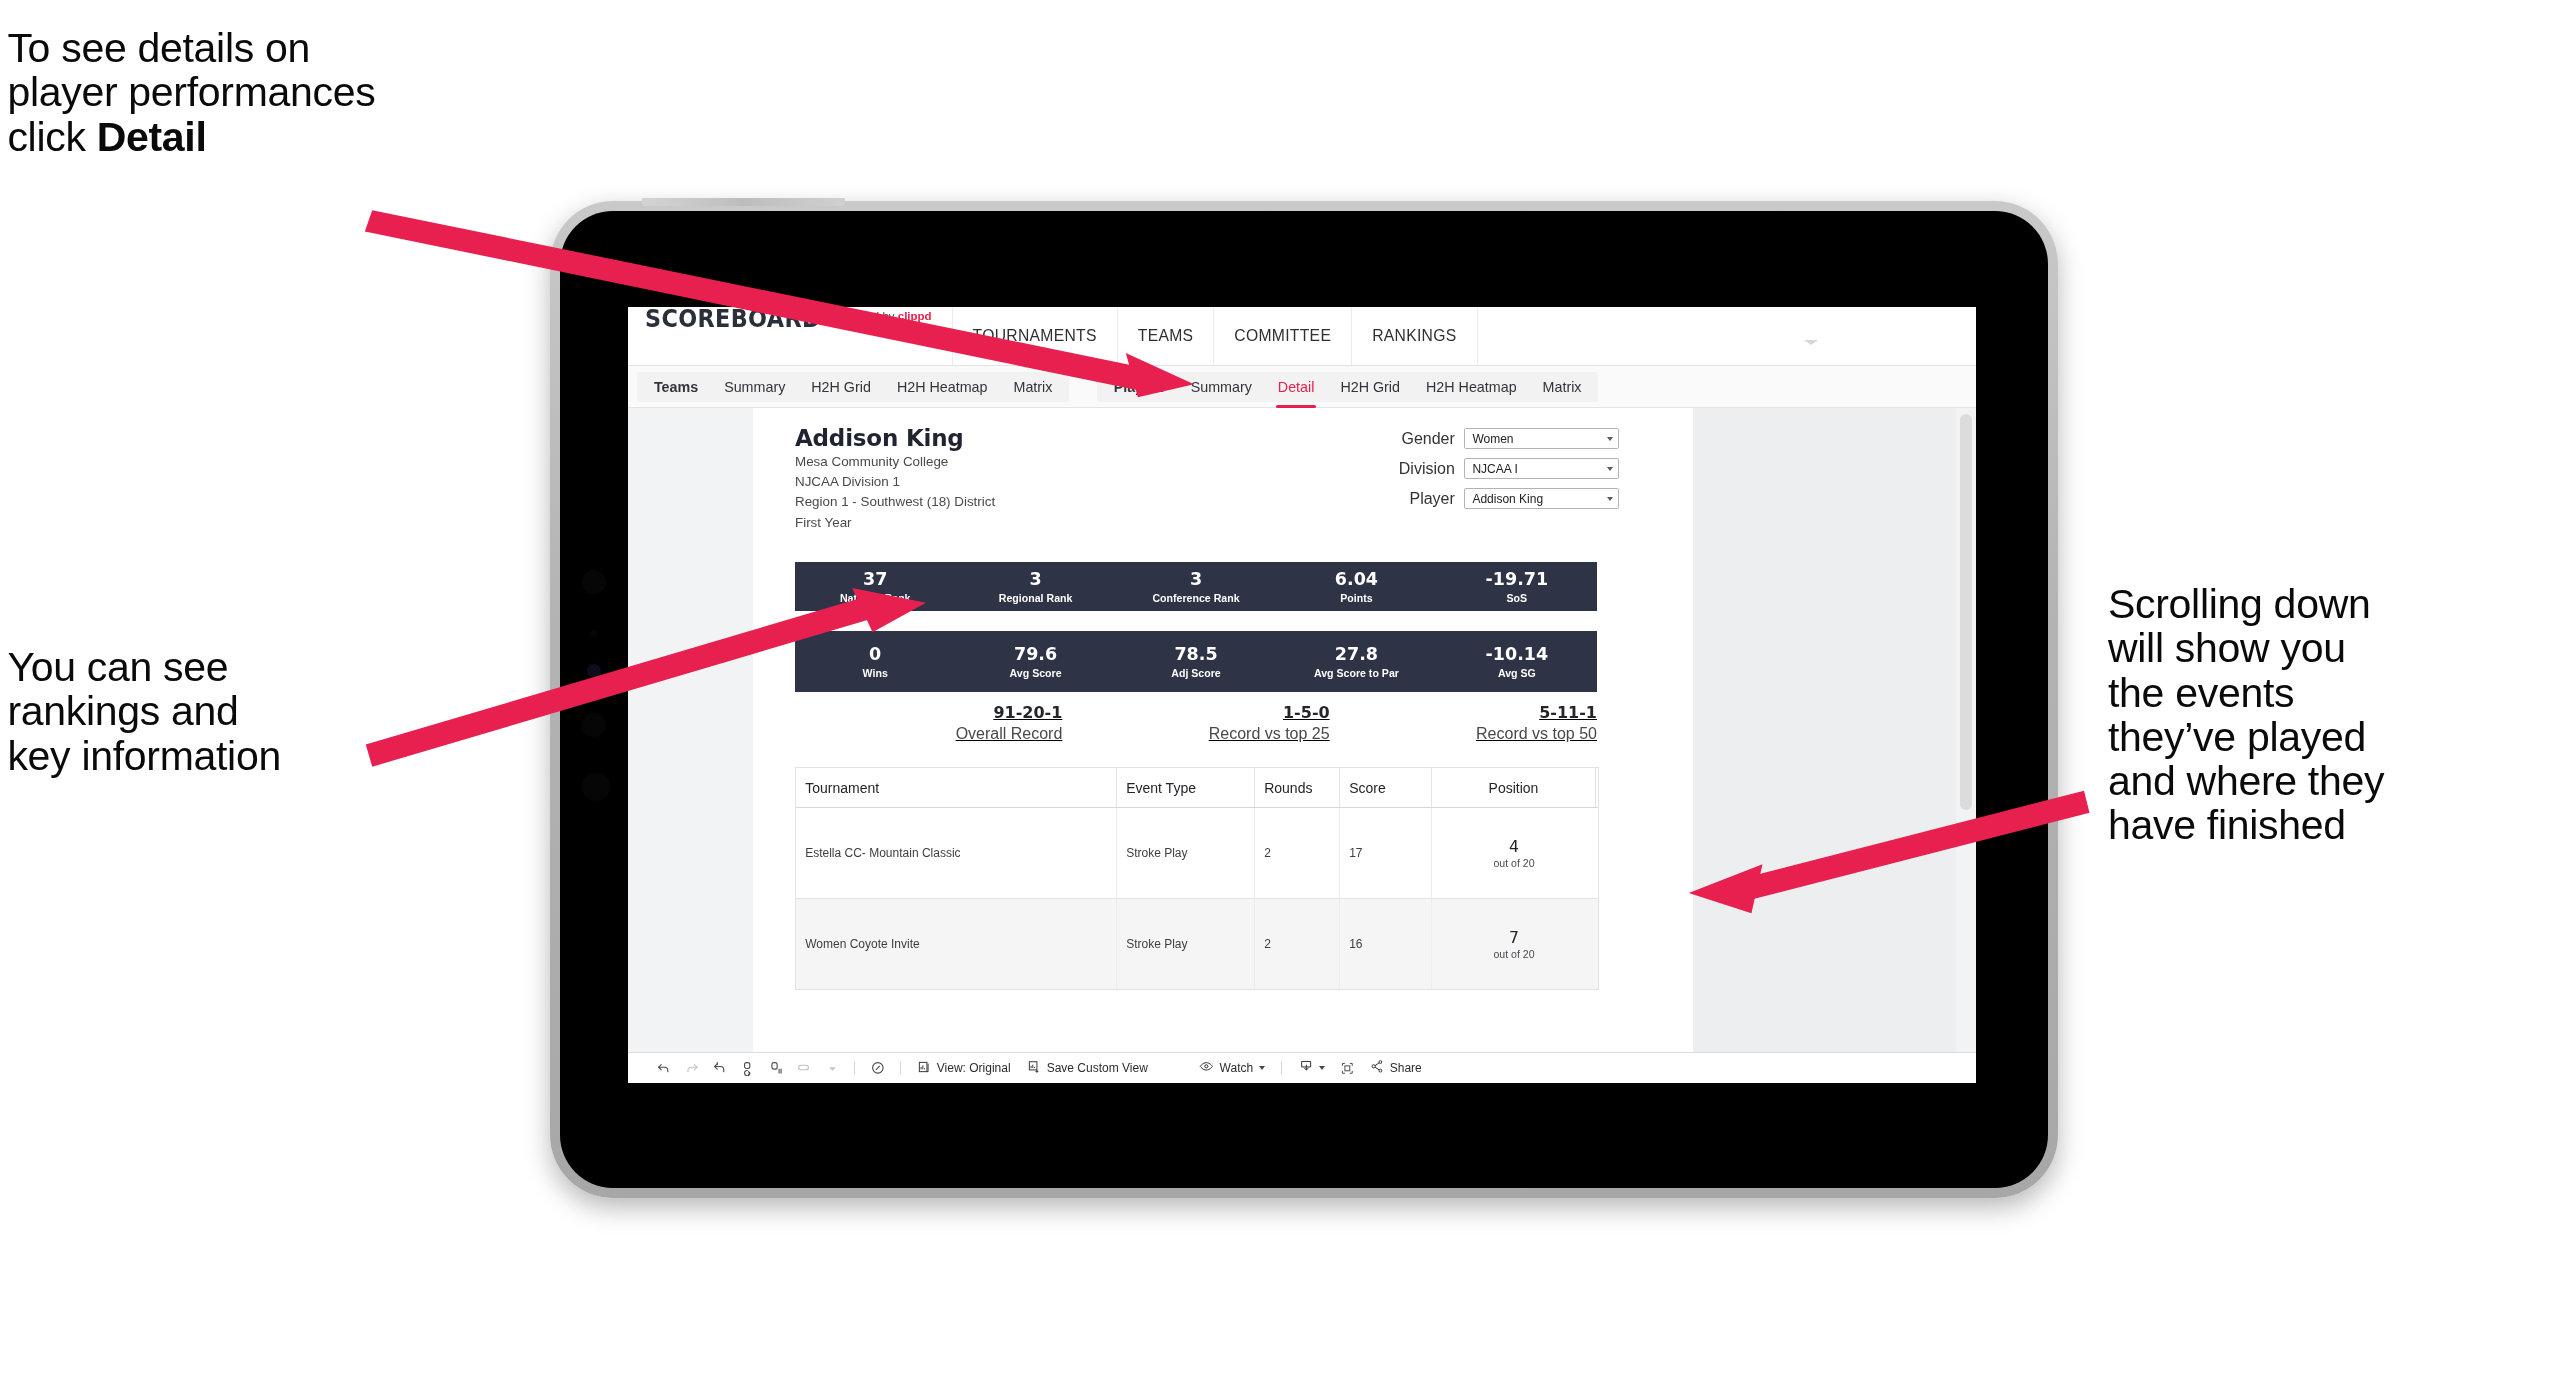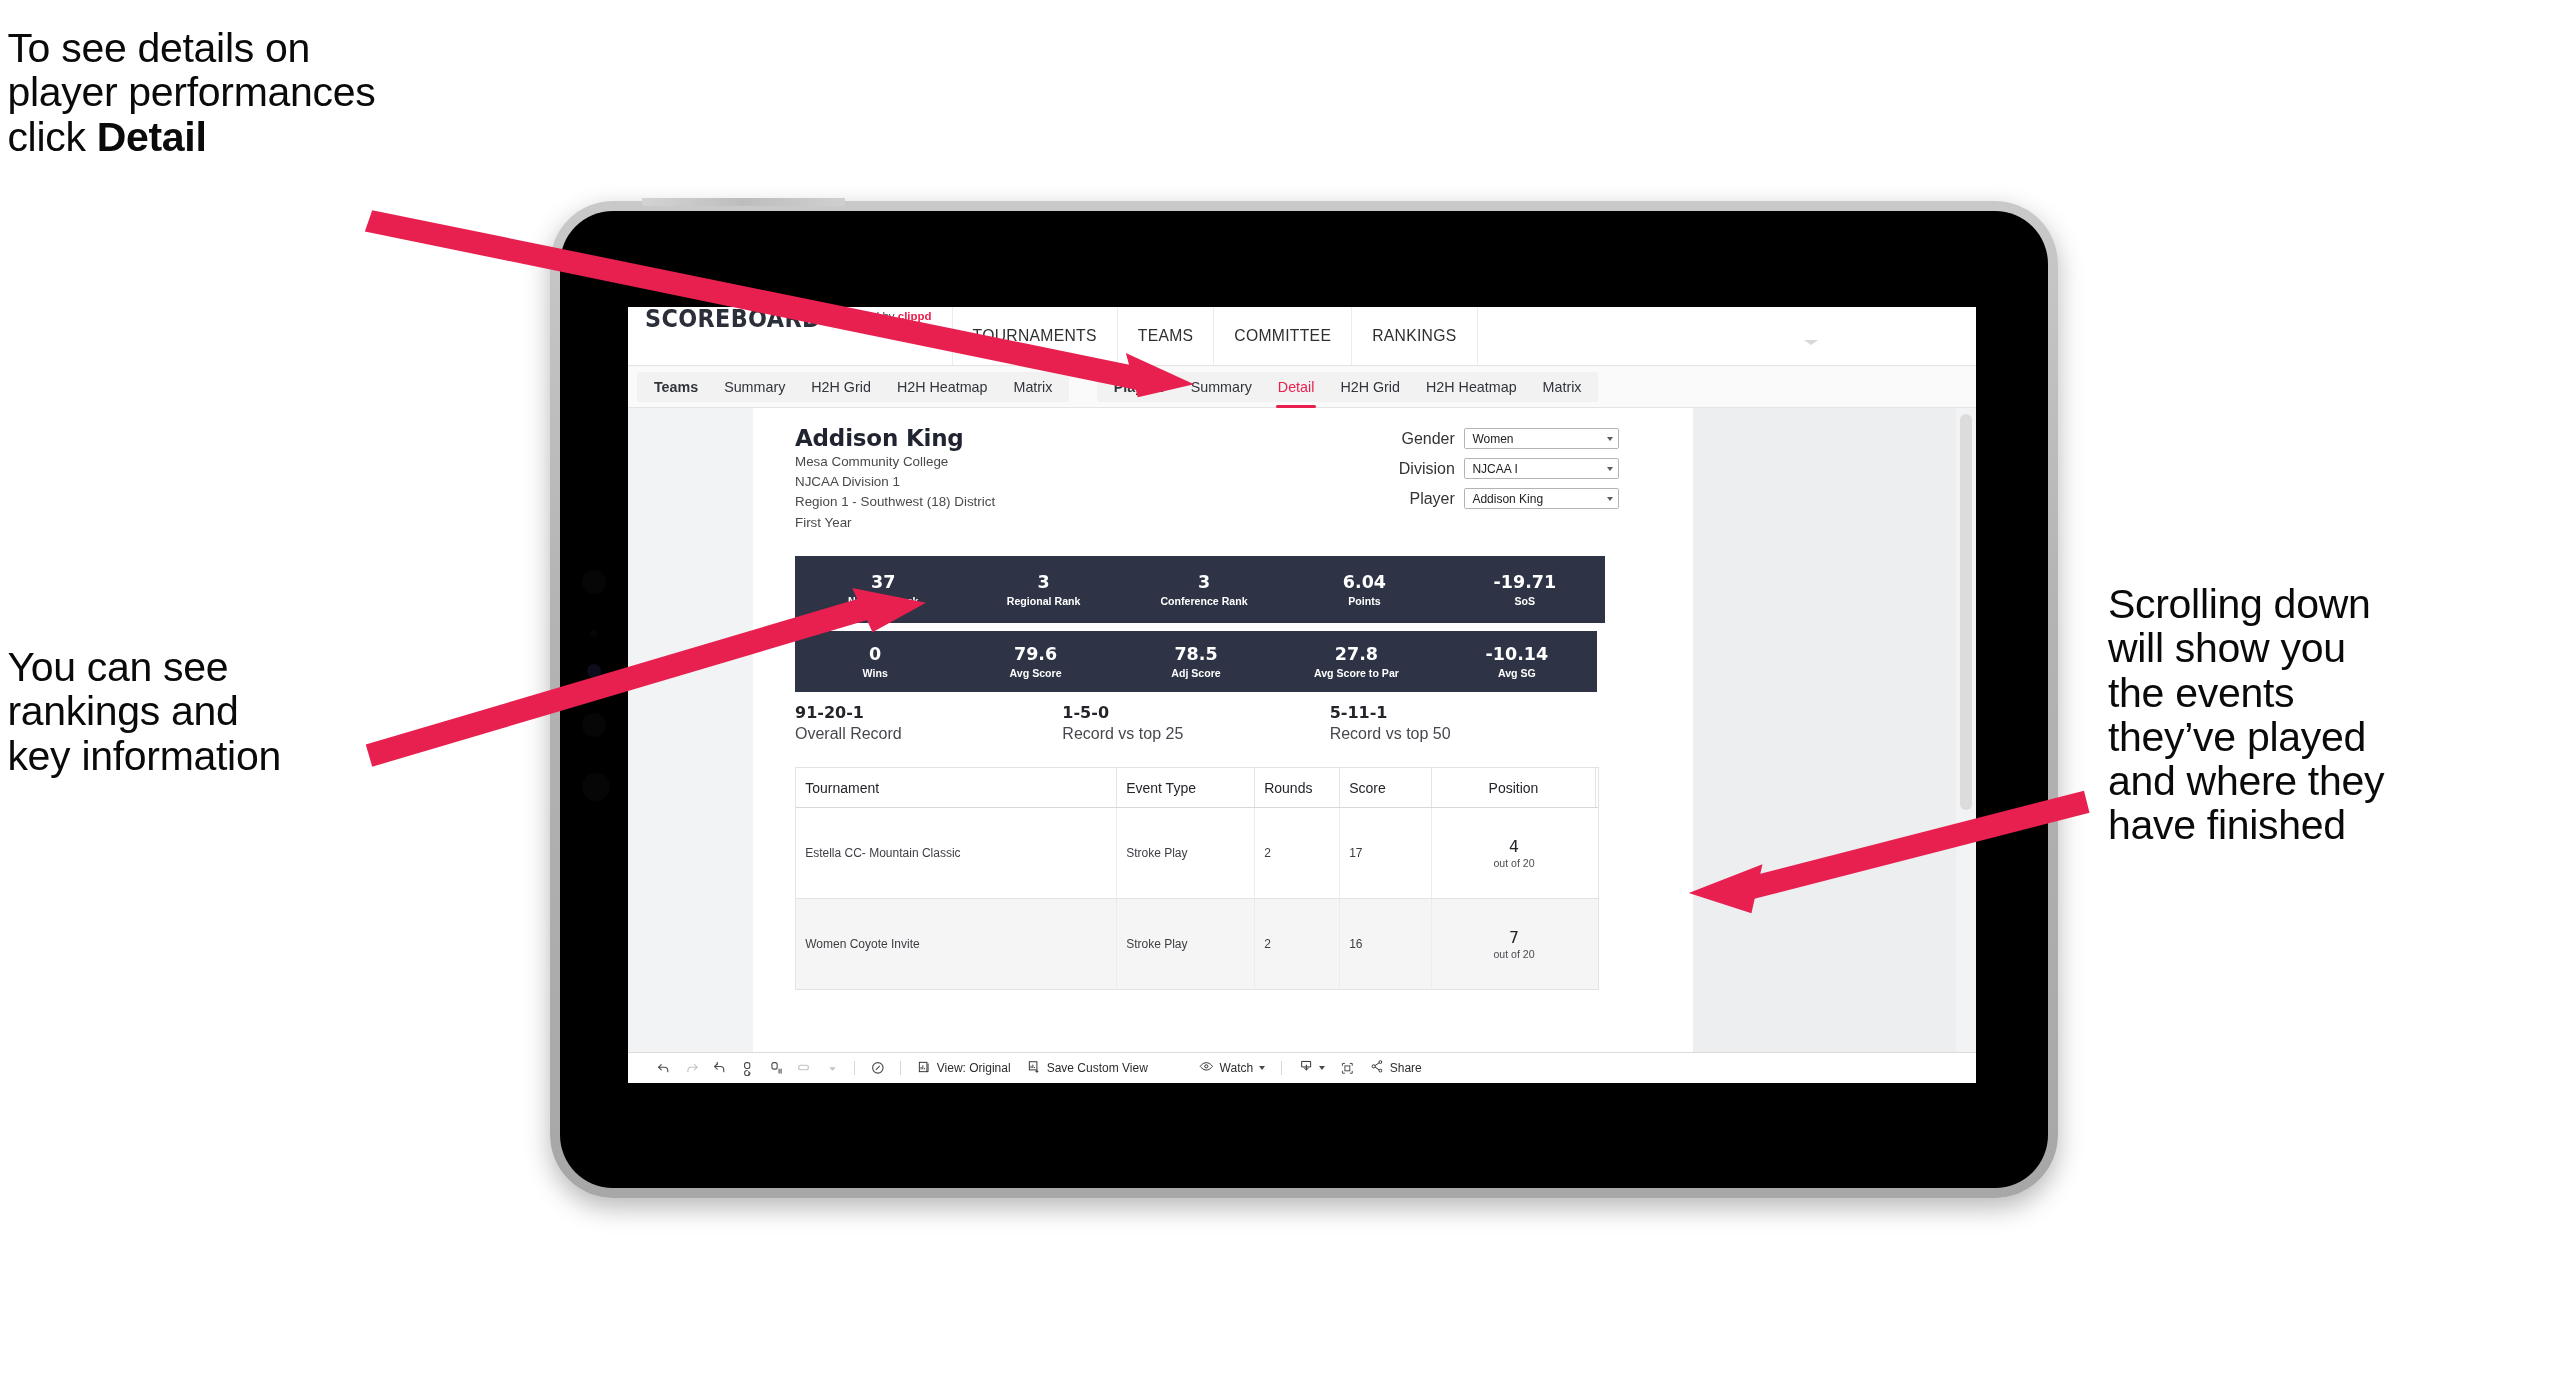--- a/index.html
+++ b/index.html
@@ -169,32 +169,32 @@
   .filt-sel .cv {
     width:0;height:0;border-left:3.7px solid transparent;border-right:3.7px solid transparent;
     border-top:4.6px solid #5a5a5a;
   }
 
   
   .statbar {
     position:absolute; left: 42px; width: 802px;
     background:#2e3446; display:flex;
   }
-  .statbar.row1 { top: 148px; height: 67px; padding-left: 8px; }
+  .statbar.row1 { top: 154px; height: 49px; }
   .statbar.row2 { top: 223px; height: 61px; }
   .stat { flex:1; display:flex; flex-direction:column; align-items:center; justify-content:center; }
   .stat .v {
     color:#fff; font-family:"DejaVu Sans", sans-serif;
     font-weight:700; font-size: 17.5px; line-height:1.15;
   }
   .stat .l { color:#fff; font-size: 10.6px; font-weight:700; margin-top: 3.7px; }
 
   
   .records { position:absolute; left: 42px; top: 295px; width: 802px; display:flex; }
-  .rec { flex:1; text-align:left; }
+  .rec { flex:1; text-align:right;text-decoration:underline; }
   .rec .v { font-family:"DejaVu Sans", sans-serif; font-weight:700; font-size: 16px; color:#23252b; }
   .rec .l { font-size: 16px; color:#46484e; margin-top: 2.8px; }
 
   
   .tbl { position:absolute; left: 42px; top: 359px; width: 802px; border:0.9px solid #e3e3e3; border-bottom:none; }
   .tbl-head { display:flex; height: 39px; border-bottom: 1.8px solid #d7d7d7; }
   .tbl-head .th {
     font-size: 14px; color:#23252b; display:flex; align-items:center;
     padding-left: 9.2px; border-right:0.9px solid #e3e3e3; box-sizing:border-box;
   }

